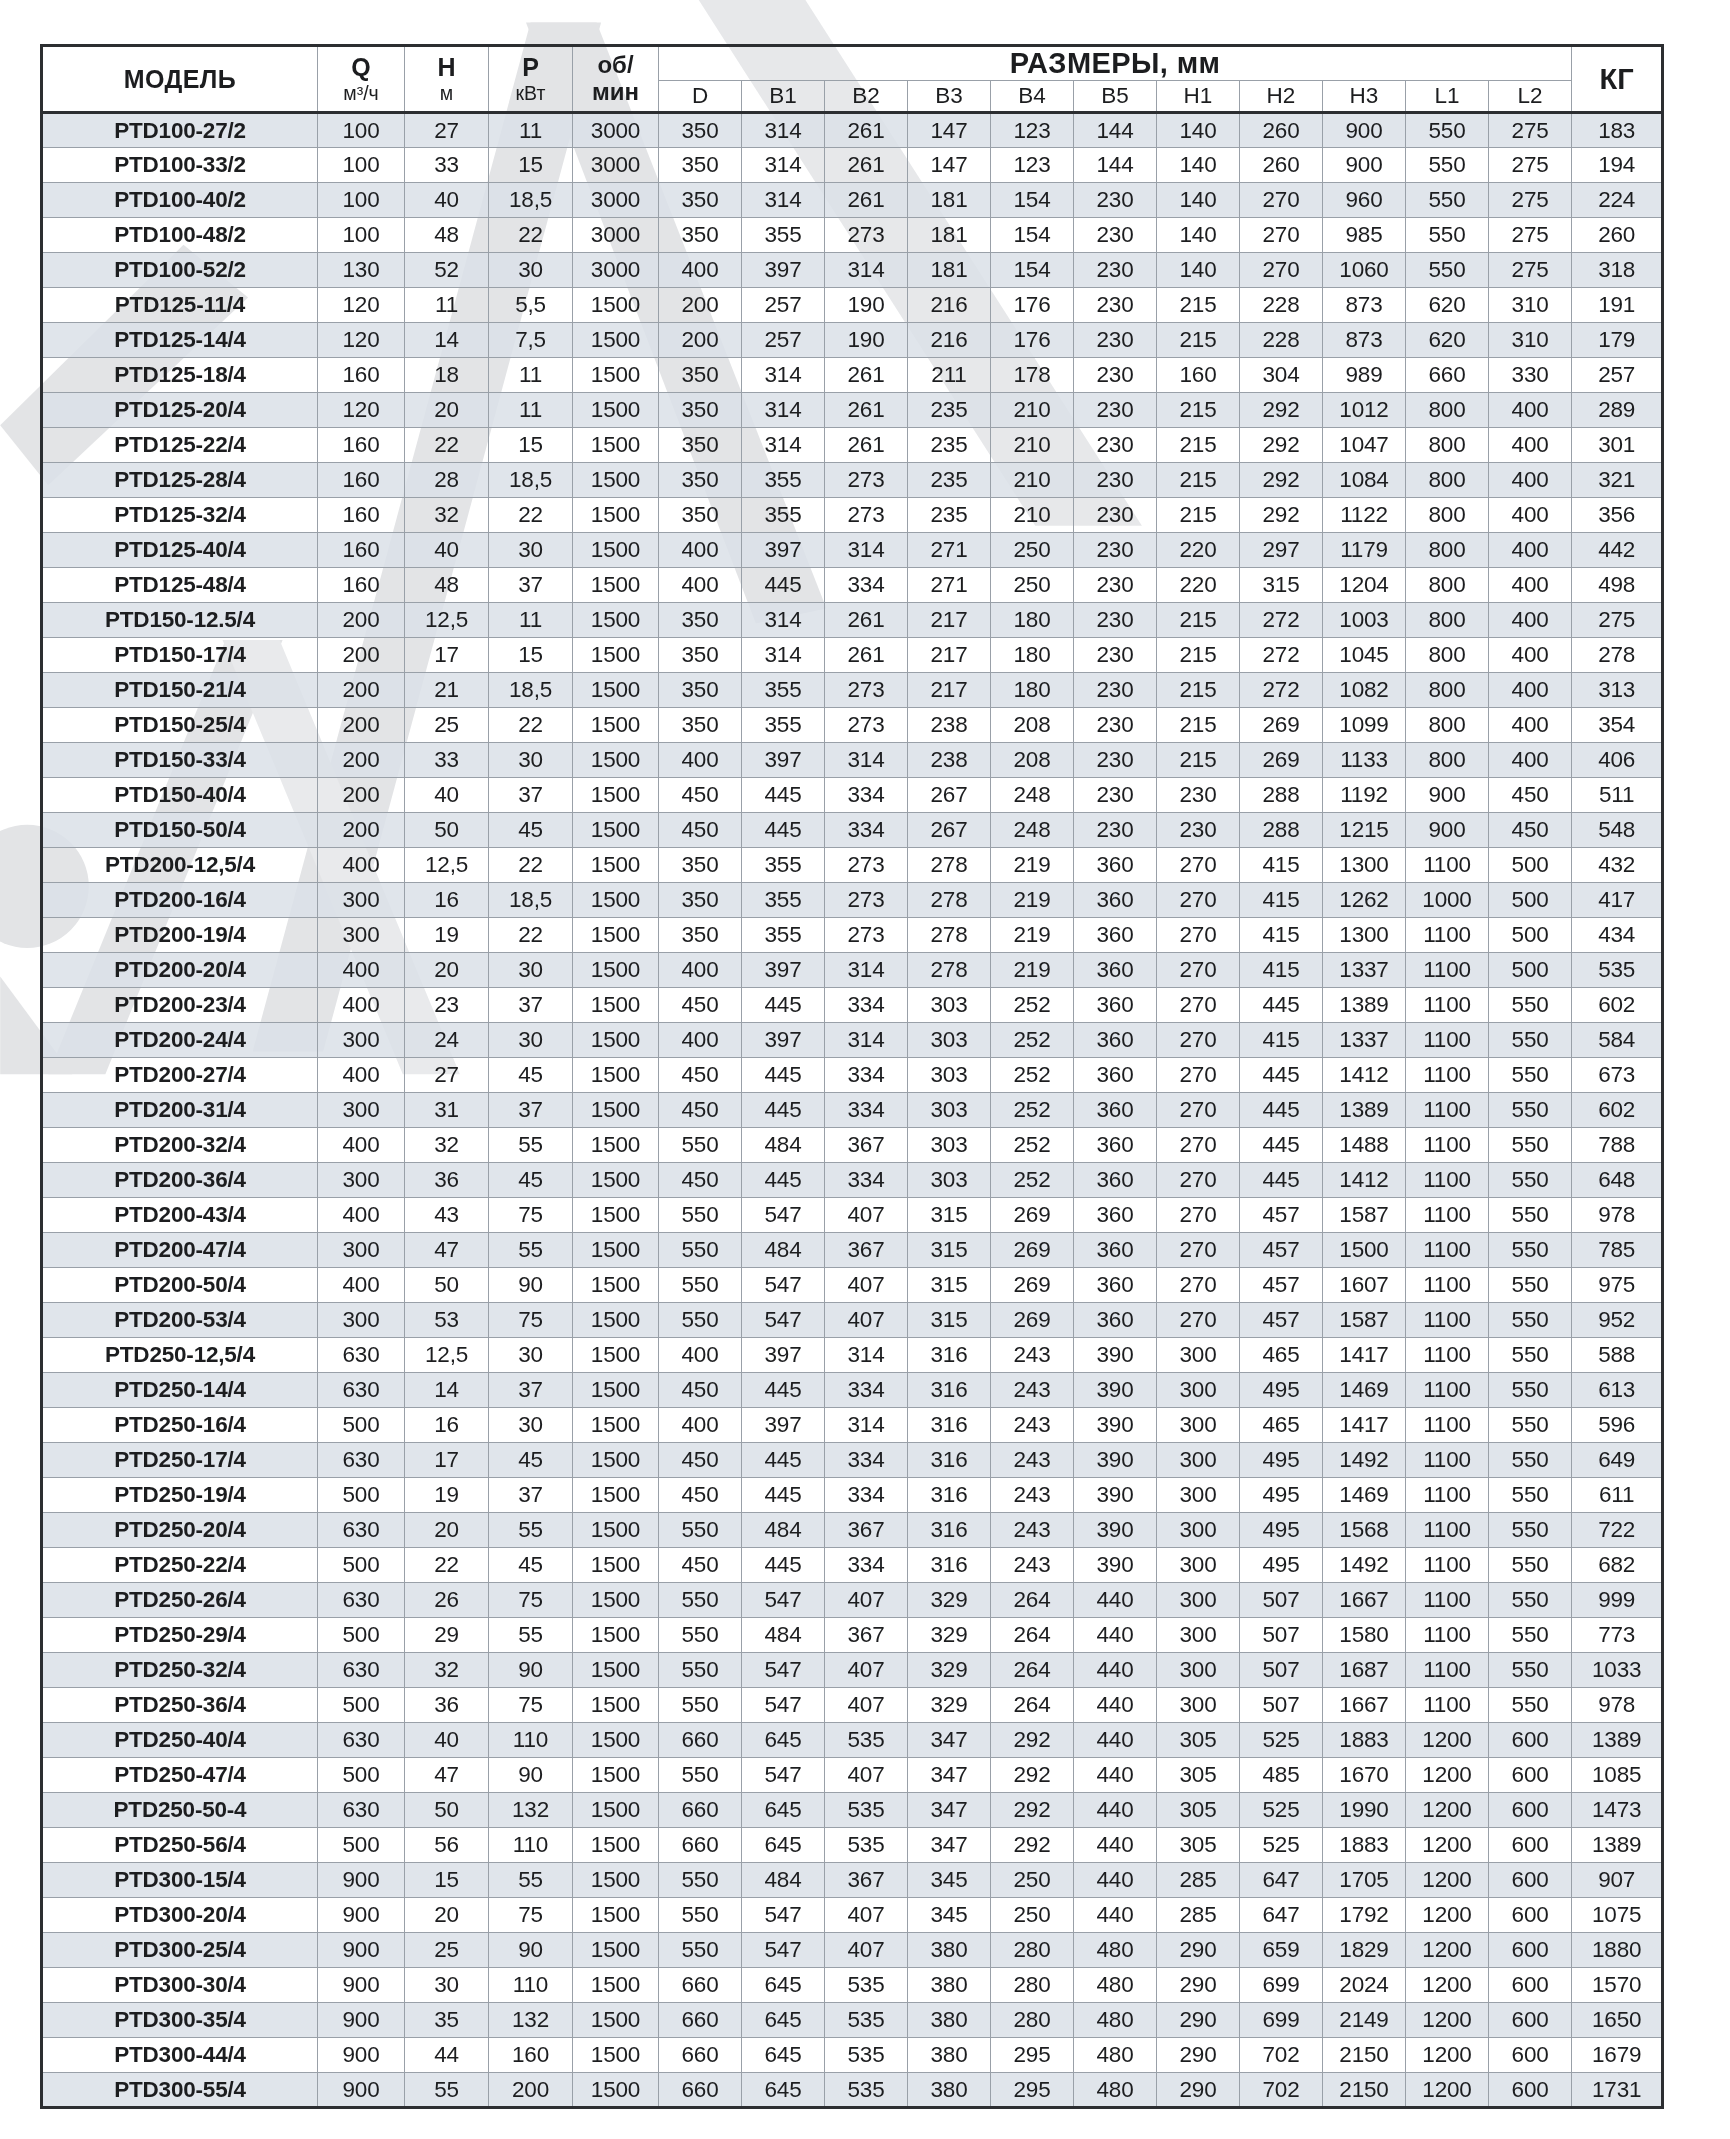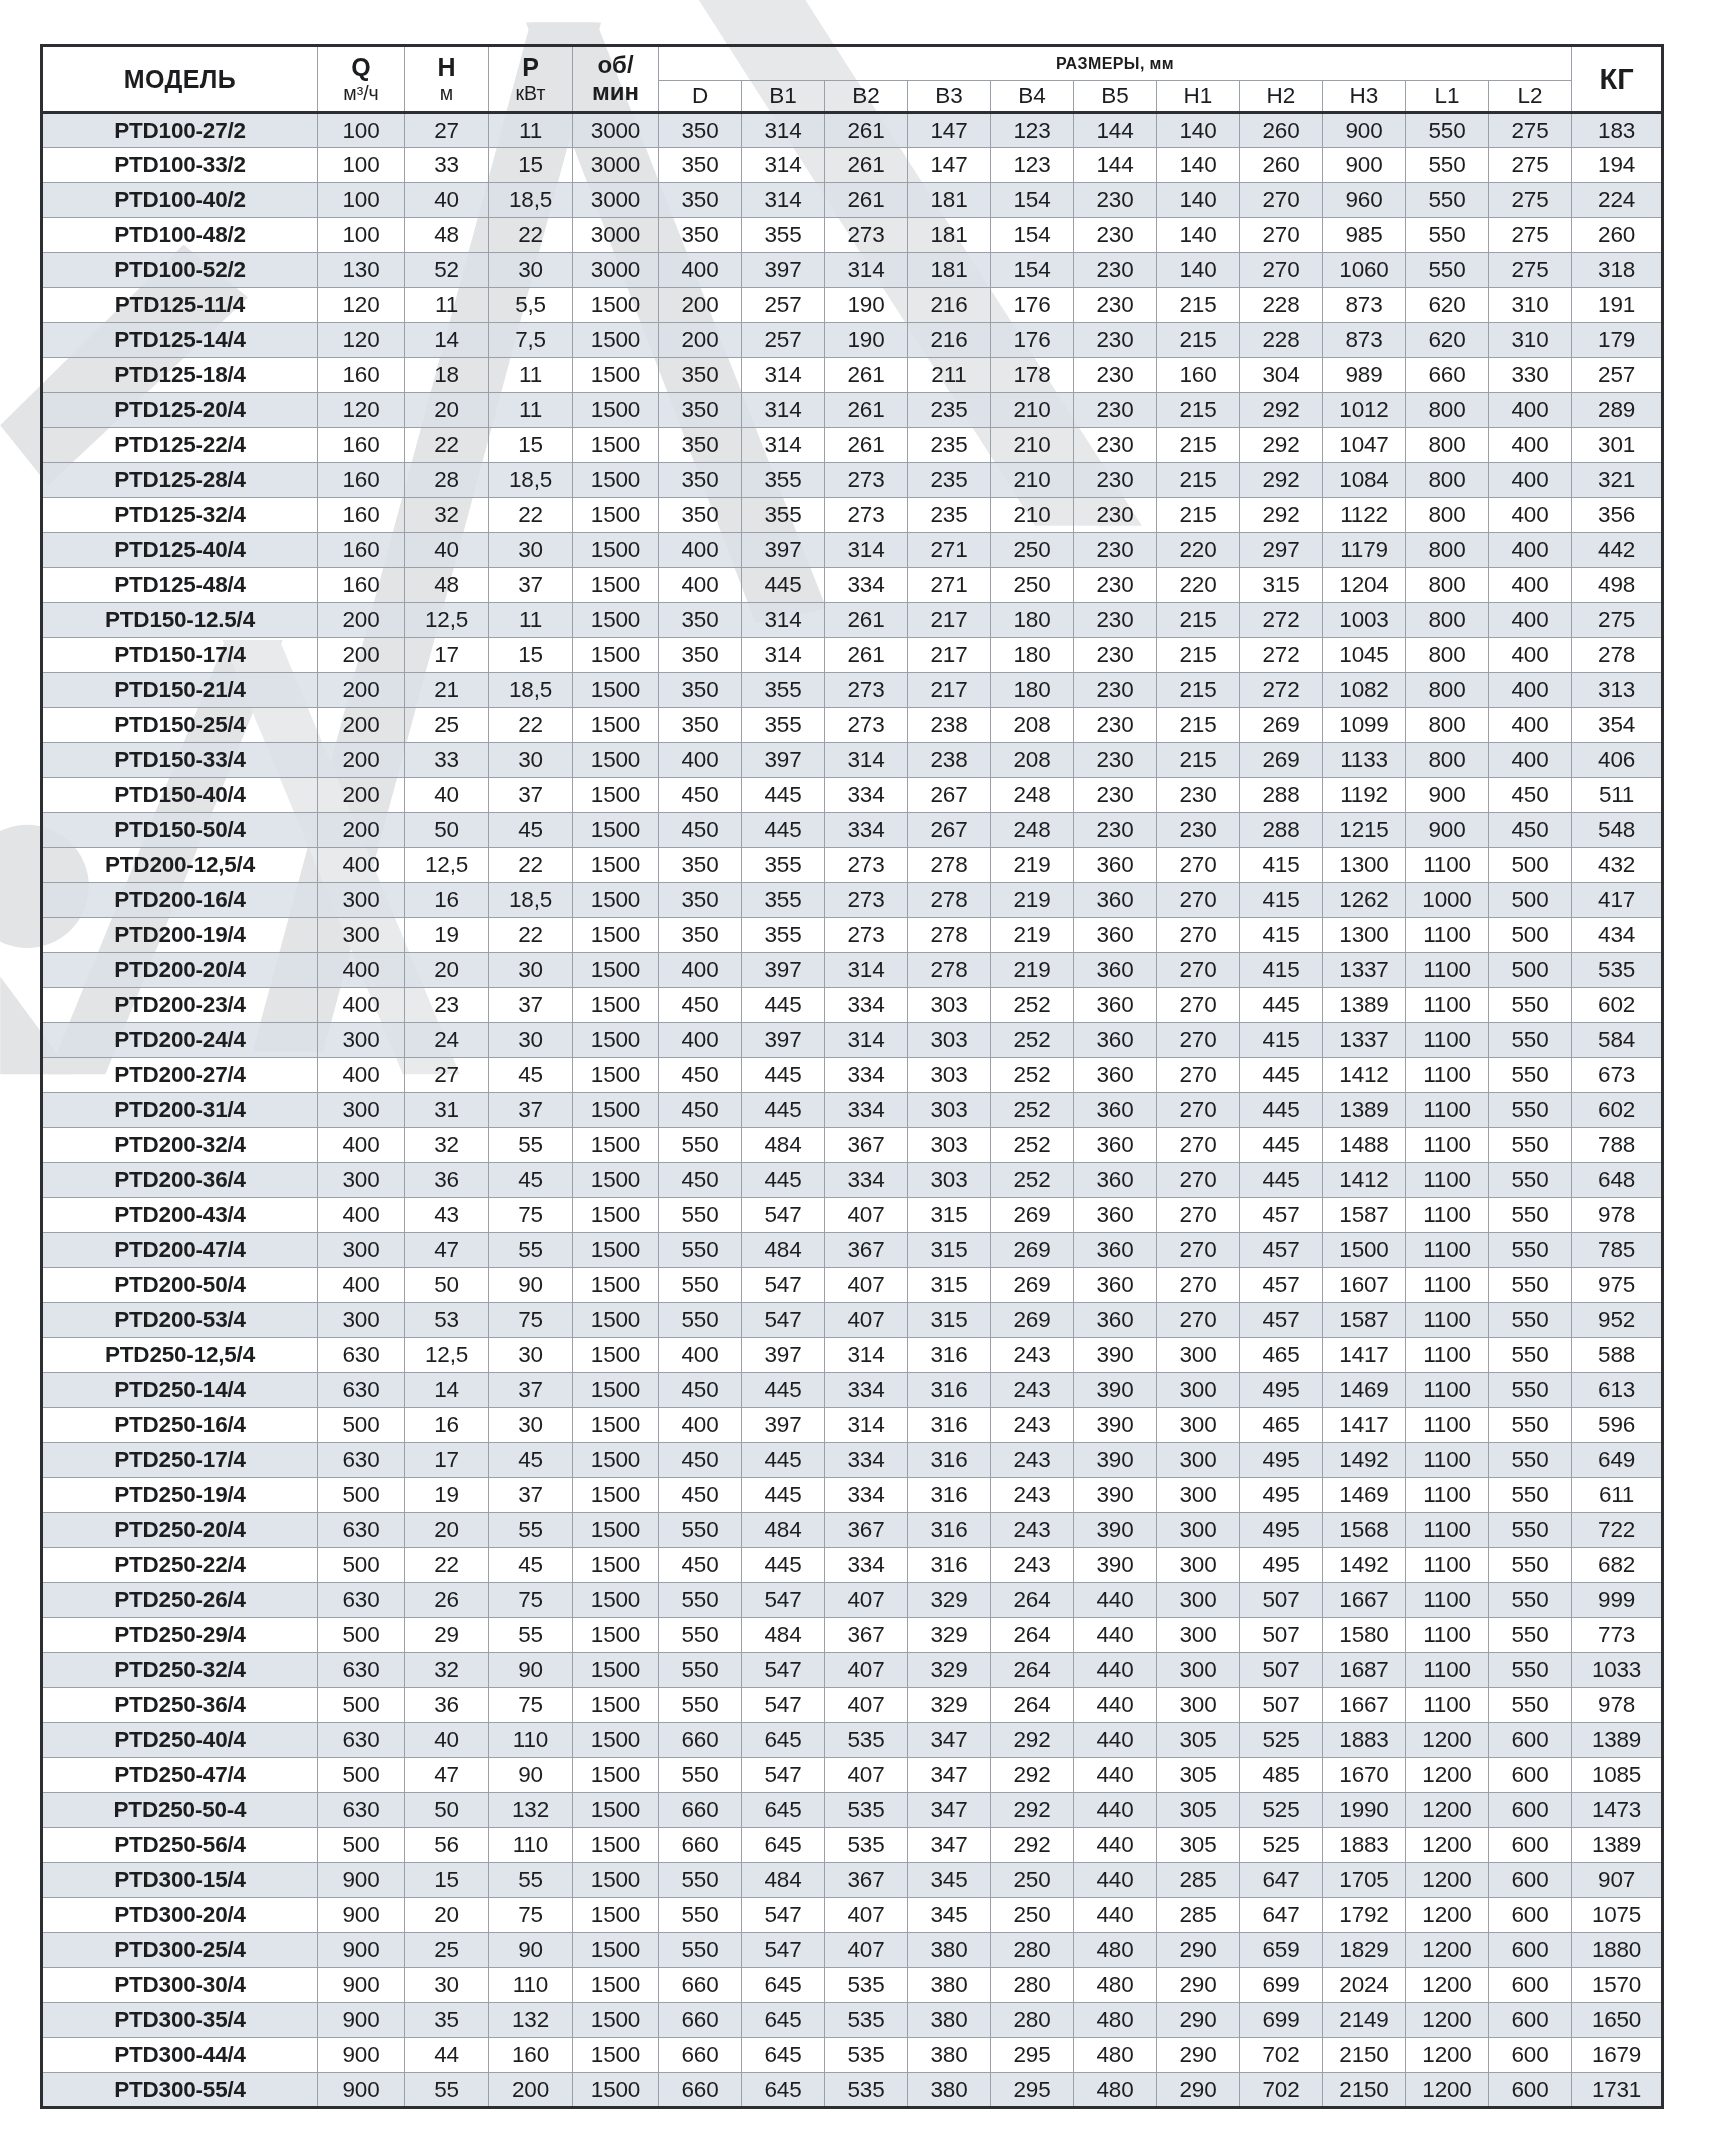--- a/index.html
+++ b/index.html
@@ -29,21 +29,21 @@
   tbody tr.shade{background:rgba(219,225,232,0.85)}
   tbody tr:first-child td{border-top:3.8px solid #2c2e31}
 
   td{font-size:22.5px;letter-spacing:-0.2px;white-space:nowrap}
   td.model{font-weight:700}
 
   .th-model{font-size:25px;font-weight:700;letter-spacing:0.4px}
   .th-unit .lbl{font-size:25px;font-weight:700;line-height:1.05}
   .th-unit .sub{font-size:19.5px;font-weight:400;line-height:1.1;margin-top:3px}
   .th-rpm .lbl{font-size:24px;font-weight:700;line-height:1.12}
-  .th-sizes{font-size:16px;font-weight:700;letter-spacing:0.4px}
+  .th-sizes{font-size:29px;font-weight:700;letter-spacing:0.4px}
   .subhead th{font-size:22.5px;font-weight:400}
   .th-kg{font-size:29px;font-weight:700}
 
   col.c-model{width:276px}
   col.c-q{width:87px}
   col.c-h{width:84px}
   col.c-p{width:84px}
   col.c-rpm{width:86px}
   col.c-size{width:83px}
   col.c-kg{width:91px}

